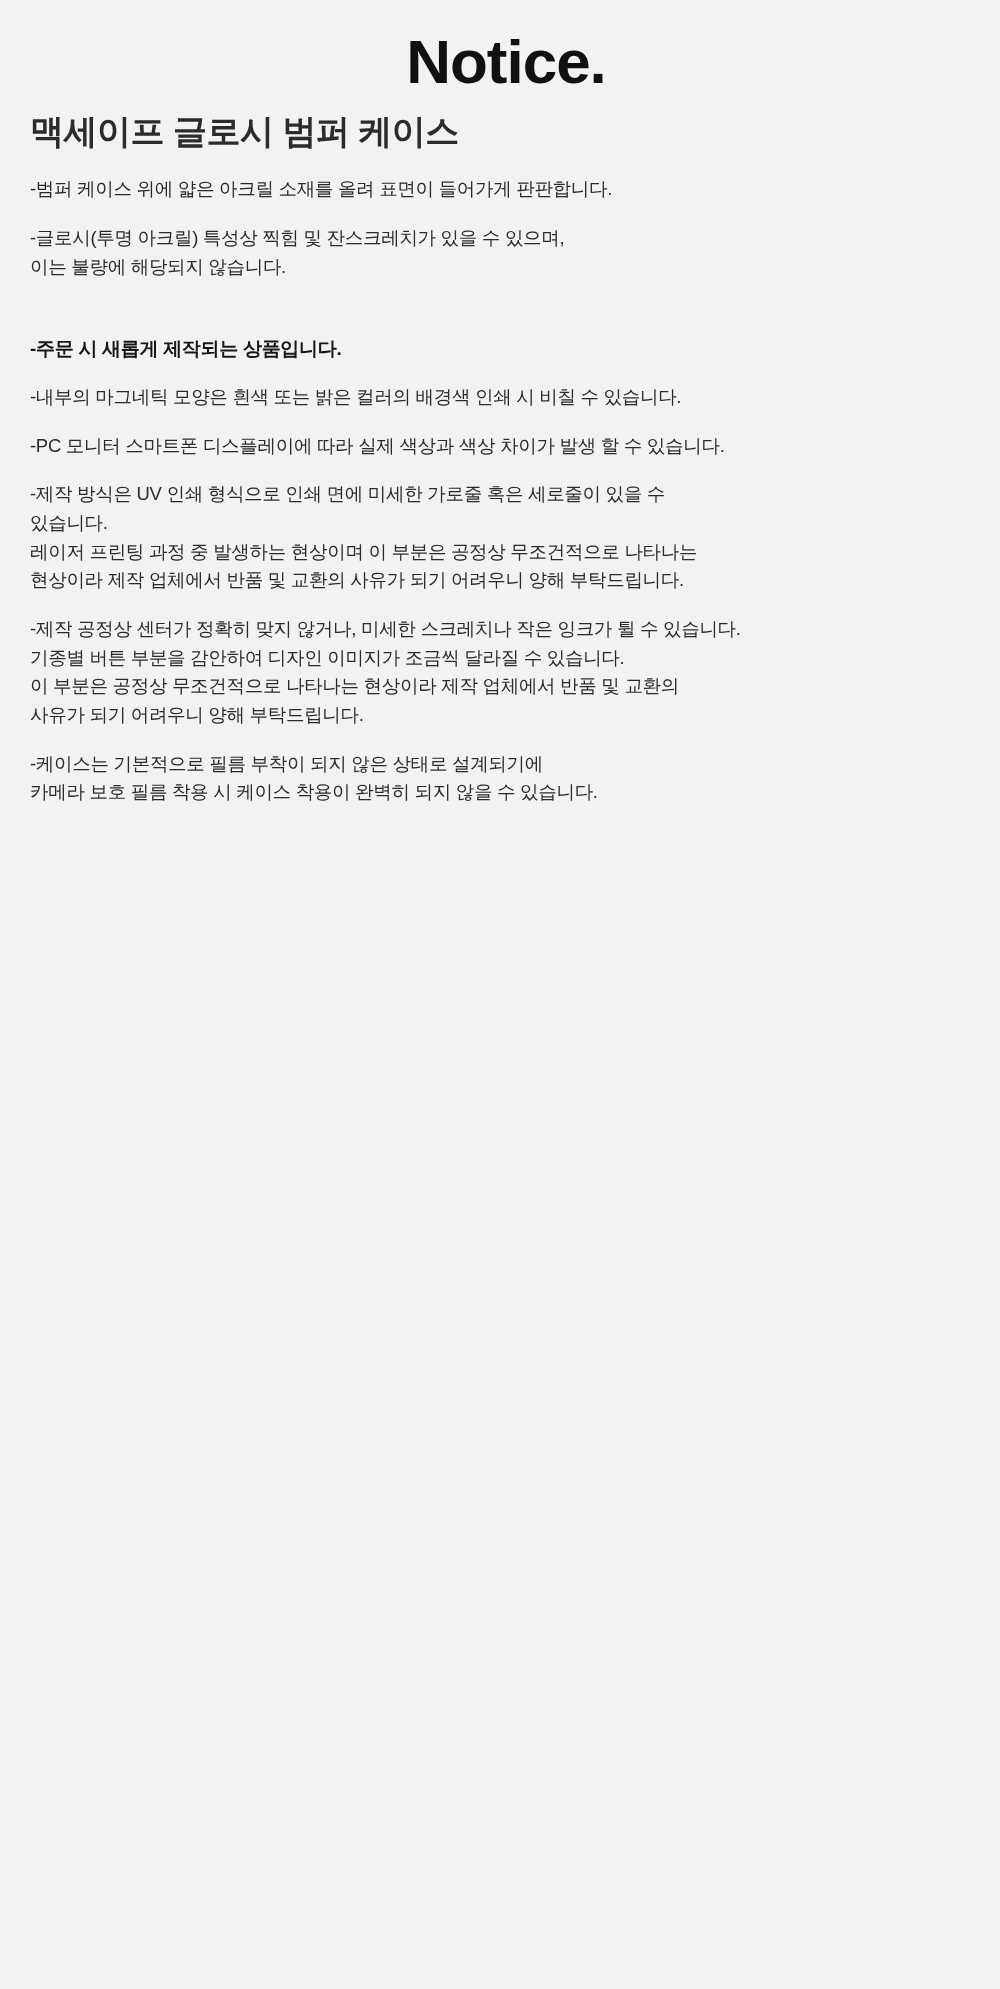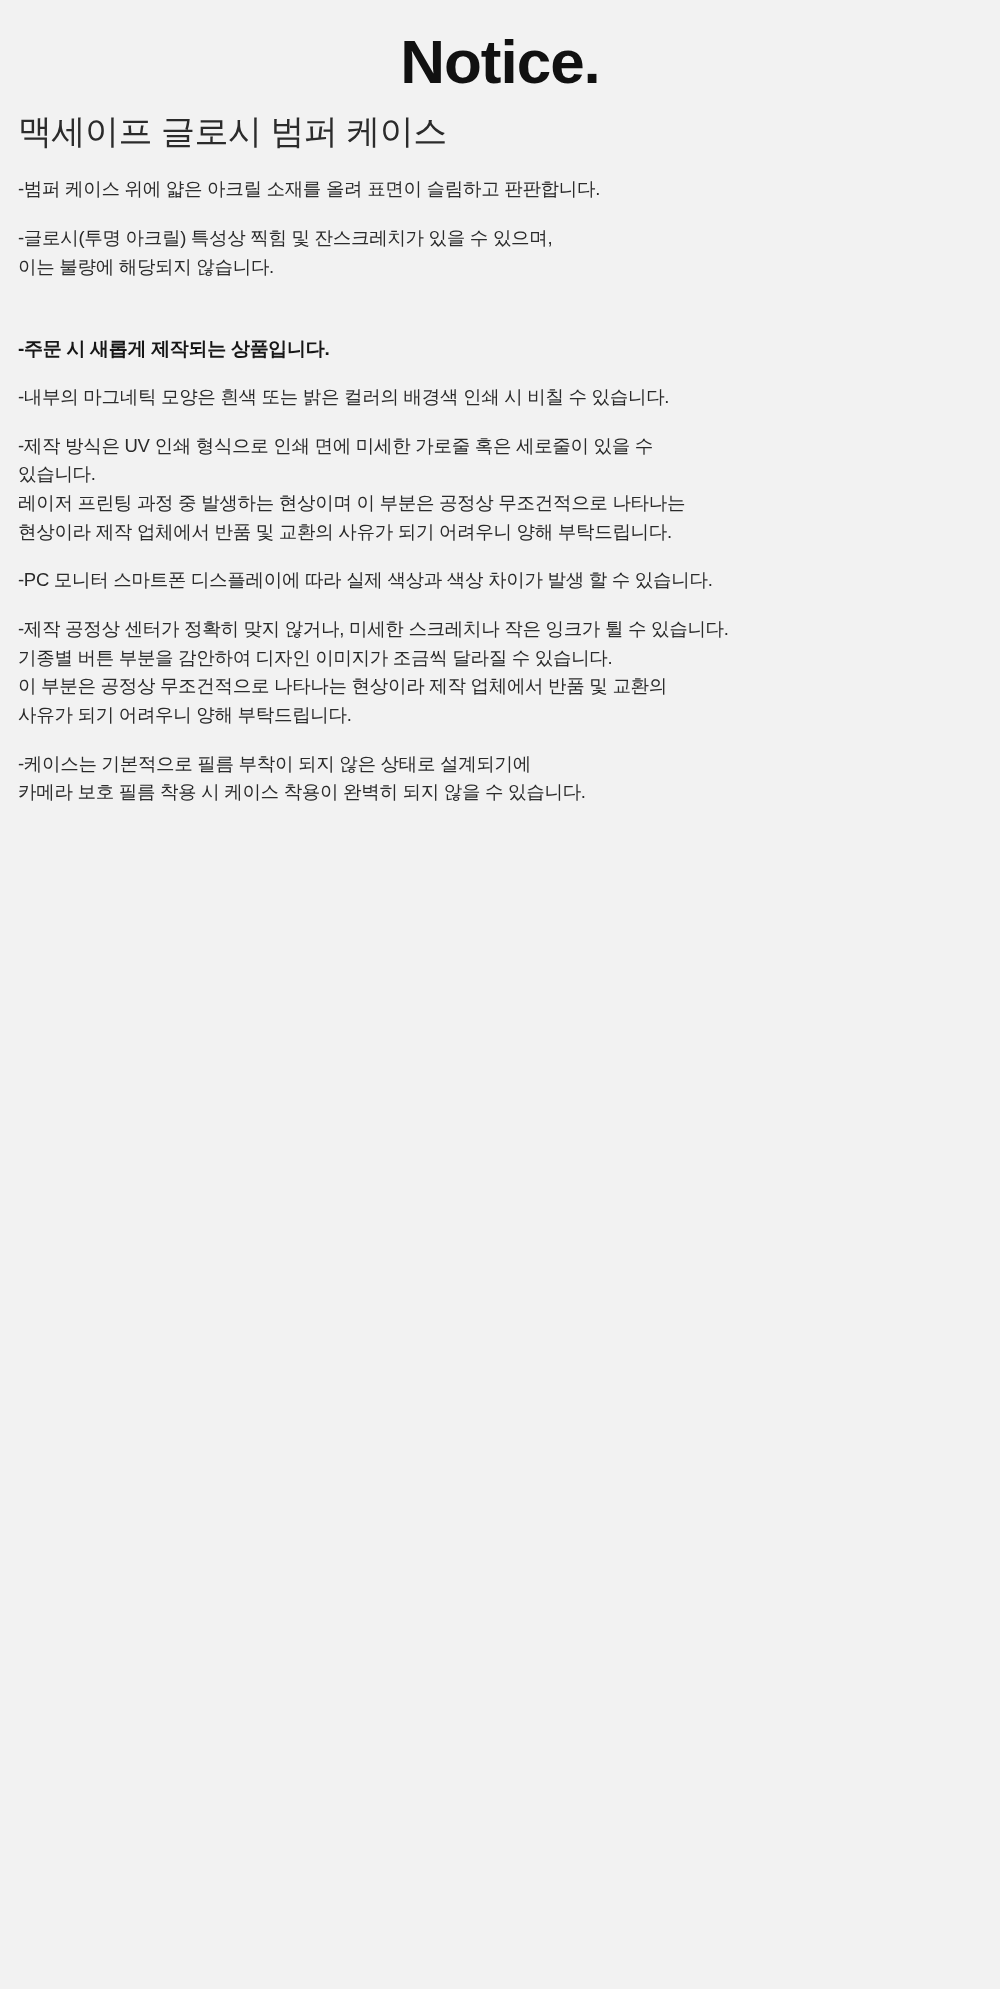--- a/index.html
+++ b/index.html
@@ -12,21 +12,21 @@
     width: 1000px;
     min-height: 1989px;
     font-family: "Liberation Sans", sans-serif;
     color: #222222;
     -webkit-font-smoothing: antialiased;
   }
   .page {
     width: 1000px;
     min-height: 1989px;
     box-sizing: border-box;
-    padding: 0 18px 40px 18px;
+    padding: 0 18px 40px 30px;
     background: #f2f2f2;
   }
   .notice-title {
     text-align: center;
     font-size: 62px;
     font-weight: bold;
     letter-spacing: -1px;
     color: #111111;
     padding-top: 26px;
     padding-bottom: 6px;
@@ -35,21 +35,21 @@
   .product-title-en {
     font-size: 41px;
     font-weight: 400;
     color: #2b2b2b;
     letter-spacing: -0.5px;
     line-height: 1.25;
     margin-top: 54px;
   }
   .product-title-ko {
     font-size: 34px;
-    font-weight: 400;
+    font-weight: 700;
     color: #2b2b2b;
     letter-spacing: -0.5px;
     line-height: 1.3;
     margin-top: 6px;
     margin-bottom: 22px;
   }
   .para {
     font-size: 18.5px;
     line-height: 1.55;
     color: #2a2a2a;
@@ -69,32 +69,32 @@
 </head>
 <body>
 
 <div class="page">
 
   <div class="notice-title">Notice.</div>
 
 
   <div class="product-title-ko">맥세이프 글로시 범퍼 케이스</div>
 
-  <div class="para">-범퍼 케이스 위에 얇은 아크릴 소재를 올려 표면이 슬림하고 판판합니다.</div>
+  <div class="para">-범퍼 케이스 위에 얇은 아크릴 소재를 올려 표면이 들어가게 판판합니다.</div>
   <div class="para">-글로시(투명 아크릴) 특성상 찍힘 및 잔스크레치가 있을 수 있으며,
 이는 불량에 해당되지 않습니다.</div>
   <div class="para bold gap-before">-주문 시 새롭게 제작되는 상품입니다.</div>
 
   <div class="para">-내부의 마그네틱 모양은 흰색 또는 밝은 컬러의 배경색 인쇄 시 비칠 수 있습니다.</div>
 
+  <div class="para">-PC 모니터 스마트폰  디스플레이에 따라 실제 색상과 색상 차이가 발생 할 수 있습니다.</div>
   <div class="para">-제작 방식은 UV 인쇄 형식으로 인쇄 면에 미세한 가로줄 혹은 세로줄이 있을 수
  있습니다.
  레이저 프린팅 과정 중 발생하는 현상이며 이 부분은 공정상 무조건적으로 나타나는
  현상이라 제작 업체에서 반품 및 교환의 사유가 되기 어려우니 양해 부탁드립니다.</div>
-  <div class="para">-PC 모니터 스마트폰  디스플레이에 따라 실제 색상과 색상 차이가 발생 할 수 있습니다.</div>
   <div class="para">-제작 공정상 센터가 정확히 맞지 않거나, 미세한 스크레치나 작은 잉크가 튈 수 있습니다.
  기종별 버튼 부분을 감안하여 디자인 이미지가 조금씩 달라질 수 있습니다.
  이 부분은 공정상 무조건적으로 나타나는 현상이라 제작 업체에서 반품 및 교환의
  사유가 되기 어려우니 양해 부탁드립니다.</div>
   <div class="para">-케이스는 기본적으로 필름 부착이 되지 않은 상태로 설계되기에
  카메라 보호 필름 착용 시 케이스 착용이 완벽히 되지 않을 수 있습니다.</div>
 
 </div>
 
 </body></html>

